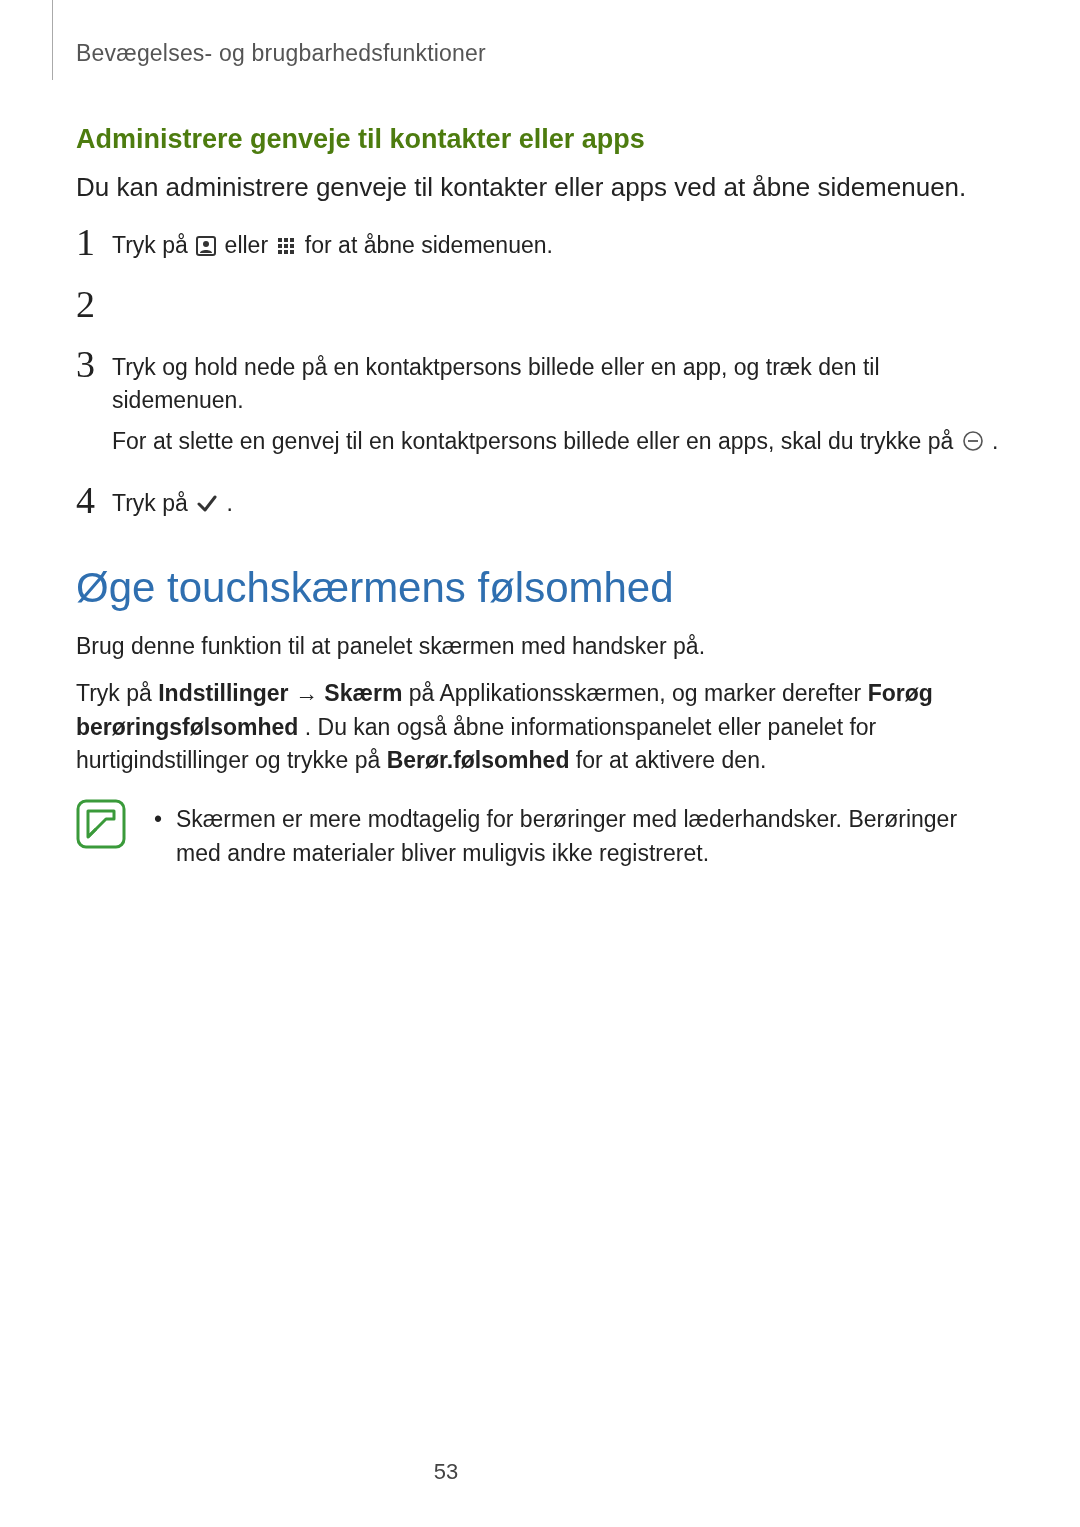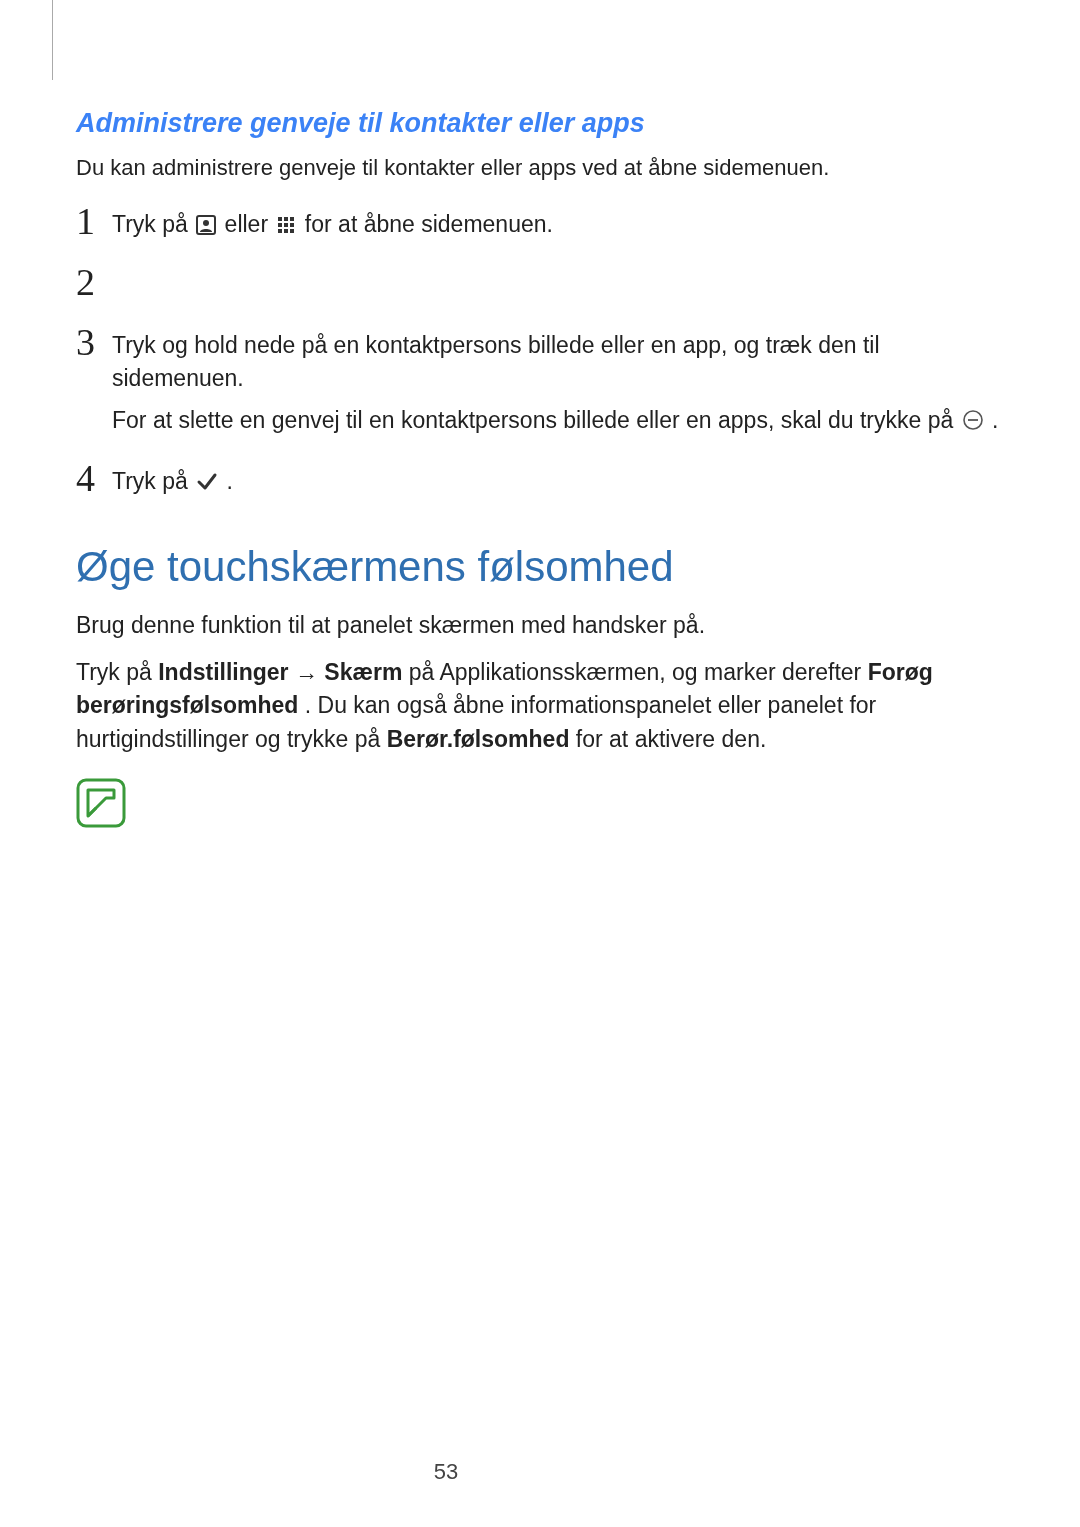--- a/index.html
+++ b/index.html
@@ -35,26 +35,25 @@
   }
   .content {
     position: absolute;
     left: 76px;
     top: 108px;
     width: 924px;
   }
   .subheading {
     font-size: 27px;
     font-weight: 700;
-    color: #3b82f6;
-    margin: 0 0 14px 0;
-    font-style: italic;
+    color: #4d7c0f;
+    margin: 16px 0 14px 0;
   }
   .body-text {
-    font-size: 22px;
+    font-size: 26px;
     line-height: 1.4;
     color: #222;
     margin: 0 0 18px 0;
   }
   .steps {
     margin: 10px 0 40px 0;
   }
   .step {
     display: flex;
     align-items: flex-start;
@@ -136,20 +135,21 @@
     text-align: center;
     font-size: 22px;
     color: #444;
   }
 </style>
 </head>
 <body>
 
 <div class="page">
   <div class="margin-rule"></div>
+  <div class="running-head">Bevægelses- og brugbarhedsfunktioner</div>
 
   <div class="content">
 
     <h3 class="subheading">Administrere genveje til kontakter eller apps</h3>
     <p class="body-text">Du kan administrere genveje til kontakter eller apps ved at åbne sidemenuen.</p>
 
     <div class="steps">
 
       <div class="step">
         <div class="step-num">1</div>
@@ -235,19 +235,20 @@
 
     <div class="note-block">
       <div class="note-icon">
         <svg width="50" height="50" viewBox="0 0 50 50">
           <rect x="2" y="2" width="46" height="46" rx="8" fill="none" stroke="#3a9a3a" stroke-width="3"></rect>
           <path d="M12 12 L38 12 L38 20 L30 20 L12 38 Z" fill="none" stroke="#3a9a3a" stroke-width="3" stroke-linejoin="round"></path>
           <line x1="12" y1="38" x2="20" y2="30" stroke="#3a9a3a" stroke-width="3"></line>
         </svg>
       </div>
       <ul class="note-list">
+        <li>Skærmen er mere modtagelig for berøringer med læderhandsker. Berøringer med andre materialer bliver muligvis ikke registreret.</li>
       </ul>
     </div>
 
   </div>
 
   <div class="page-number">53</div>
 </div>
 
 </body></html>

